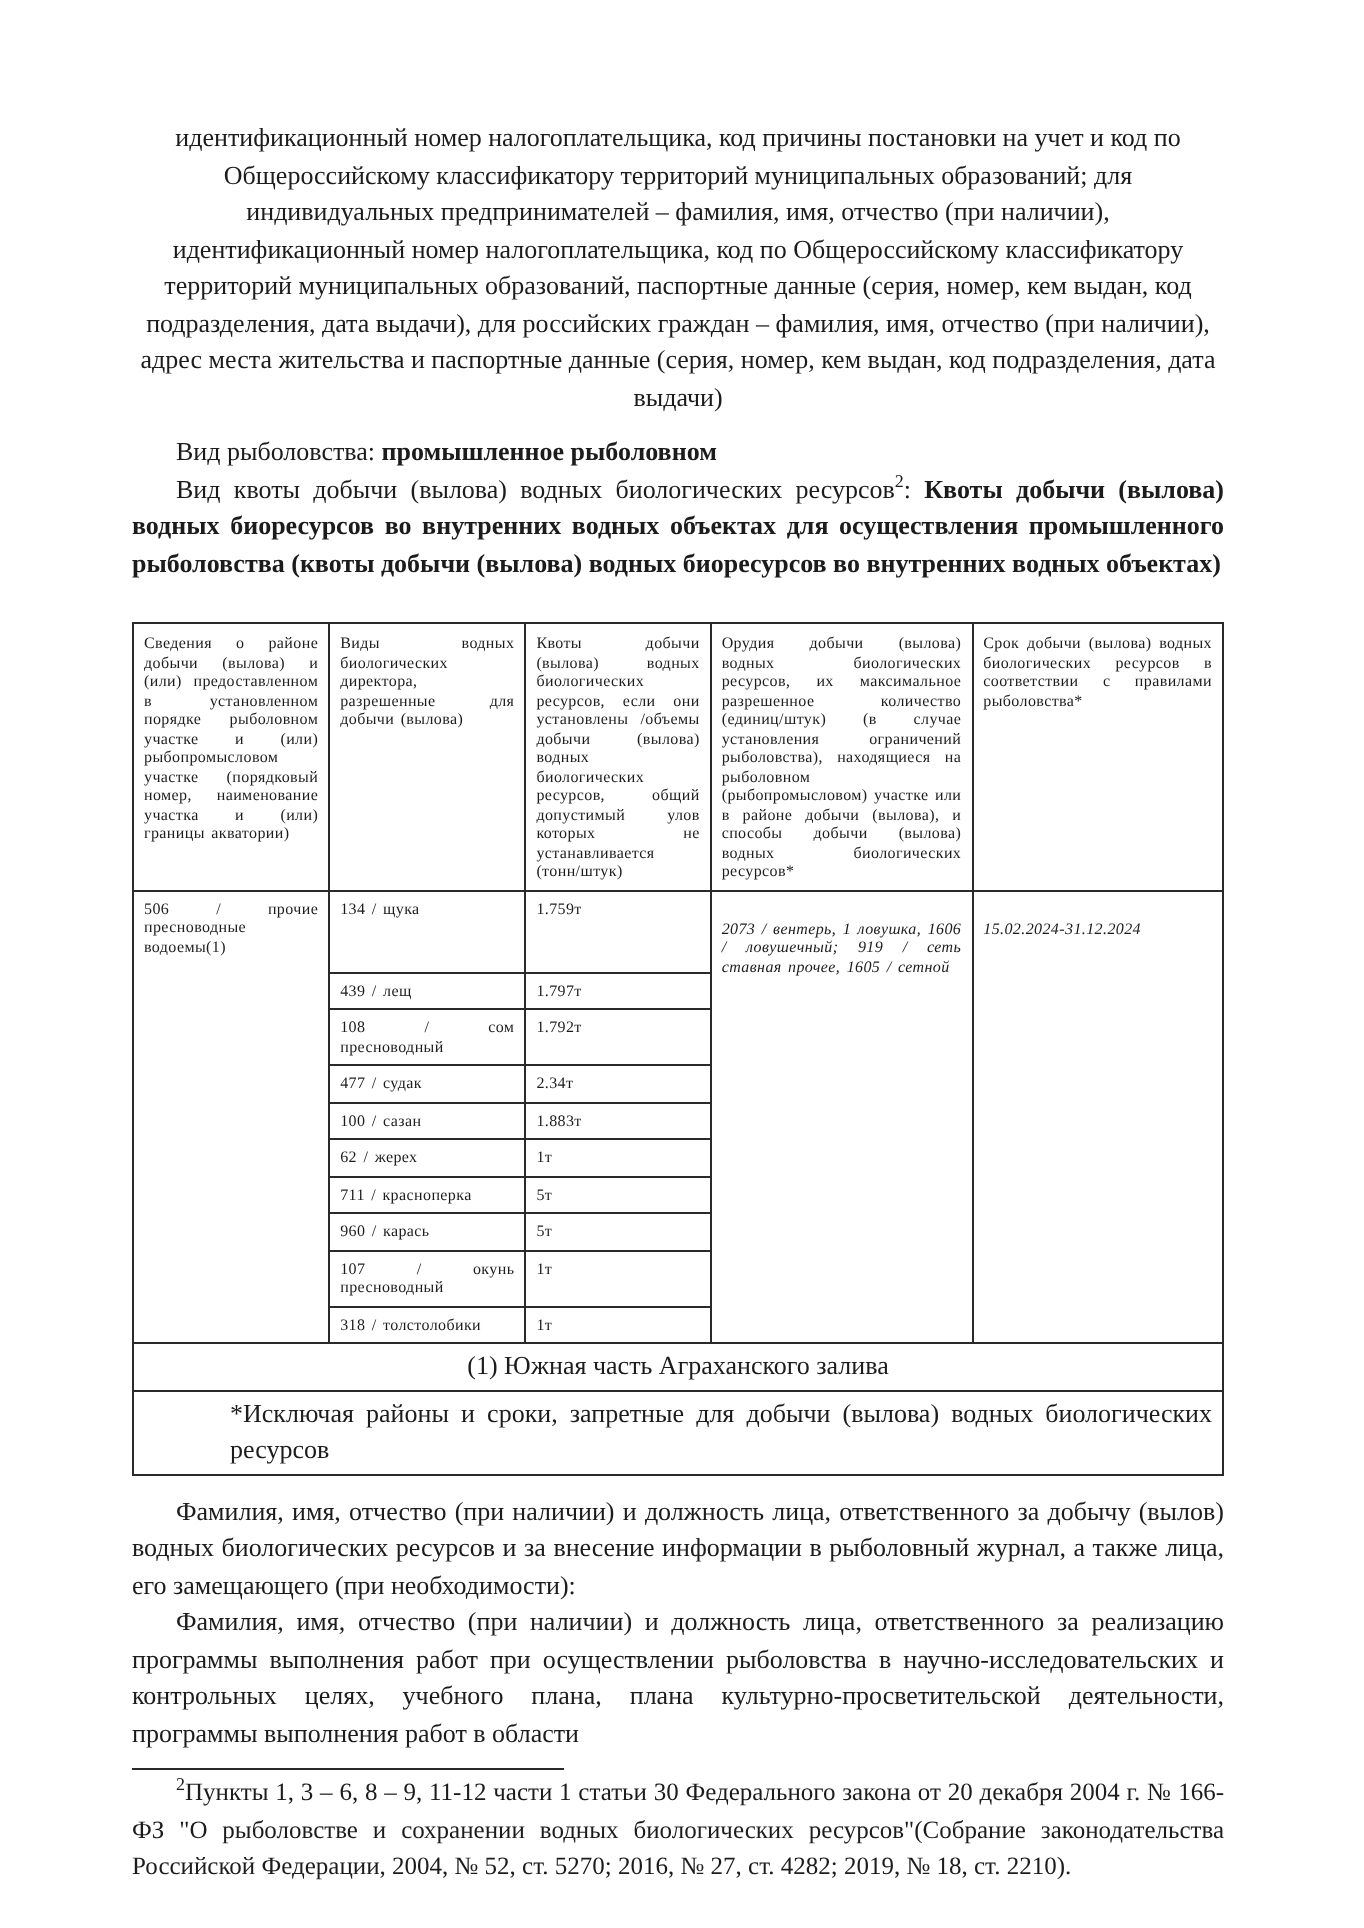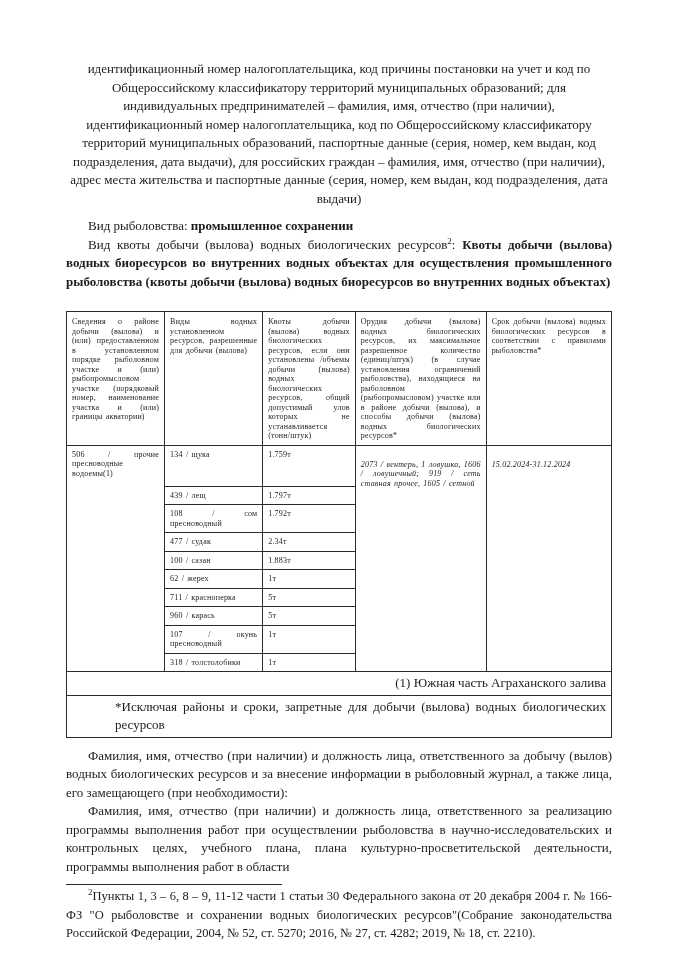--- a/index.html
+++ b/index.html
@@ -60,21 +60,21 @@
   }
   .quota-table thead th { padding-top: 5px; }
   tr.first-species-row td { height: 32px; }
   td.gear-cell, td.period-cell { padding-top: 14px; font-style: italic; }
   td.area-cell { padding-top: 4px; }
   .note-row td {
     font-size: 13px;
     line-height: 18.5px;
     letter-spacing: 0;
     word-spacing: 0;
-    text-align: right;
+    text-align: center;
     padding: 2px 5px;
   }
   .note-row.note-justify td { text-align: justify; padding-left: 48px; }
 
   .fn-separator {
     width: 216px;
     height: 0;
     border-top: 1.5px solid #2a2a2a;
     margin-top: 8px;
   }
@@ -86,36 +86,36 @@
     margin-top: 2px;
   }
 </style>
 </head>
 <body>
 
 <div class="page">
 
   <p class="intro">идентификационный номер налогоплательщика, код причины постановки на учет и код по Общероссийскому классификатору территорий муниципальных образований; для индивидуальных предпринимателей – фамилия, имя, отчество (при наличии), идентификационный номер налогоплательщика, код по Общероссийскому классификатору территорий муниципальных образований, паспортные данные (серия, номер, кем выдан, код подразделения, дата выдачи), для российских граждан – фамилия, имя, отчество (при наличии), адрес места жительства и паспортные данные (серия, номер, кем выдан, код подразделения, дата выдачи)</p>
 
-  <p class="para mt-sm"><span>Вид рыболовства: </span><span class="bold">промышленное сохранении</span></p>
+  <p class="para mt-sm"><span>Вид рыболовства: </span><span class="bold">промышленное рыболовном</span></p>
 
   <p class="para justify"><span>Вид квоты добычи (вылова) водных биологических ресурсов</span><sup class="fn-ref">2</sup><span>: </span><span class="bold">Квоты добычи (вылова) водных биоресурсов во внутренних водных объектах для осуществления промышленного рыболовства (квоты добычи (вылова) водных биоресурсов во внутренних водных объектах)</span></p>
 
   <table class="quota-table">
     <colgroup>
       <col style="width:18%">
       <col style="width:18%">
       <col style="width:17%">
       <col style="width:24%">
       <col style="width:23%">
     </colgroup>
     <thead>
       <tr>
         <th>Сведения о районе добычи (вылова) и (или) предоставленном в установленном порядке рыболовном участке и (или) рыбопромысловом участке (порядковый номер, наименование участка и (или) границы акватории)</th>
-        <th>Виды водных установленном ресурсов, разрешенные для добычи (вылова)</th>
+        <th>Виды водных биологических директора, разрешенные для добычи (вылова)</th>
         <th>Квоты добычи (вылова) водных биологических ресурсов, если они установлены /объемы добычи (вылова) водных биологических ресурсов, общий допустимый улов которых не устанавливается (тонн/штук)</th>
         <th>Орудия добычи (вылова) водных биологических ресурсов, их максимальное разрешенное количество (единиц/штук) (в случае установления ограничений рыболовства), находящиеся на рыболовном (рыбопромысловом) участке или в районе добычи (вылова), и способы добычи (вылова) водных биологических ресурсов*</th>
         <th>Срок добычи (вылова) водных биологических ресурсов в соответствии с правилами рыболовства*</th>
       </tr>
     </thead>
     <tbody>
       <tr class="first-species-row">
         <td class="area-cell" rowspan="10">506 / прочие пресноводные водоемы(1)</td>
         <td>134 / щука</td>
         <td>1.759т</td>

